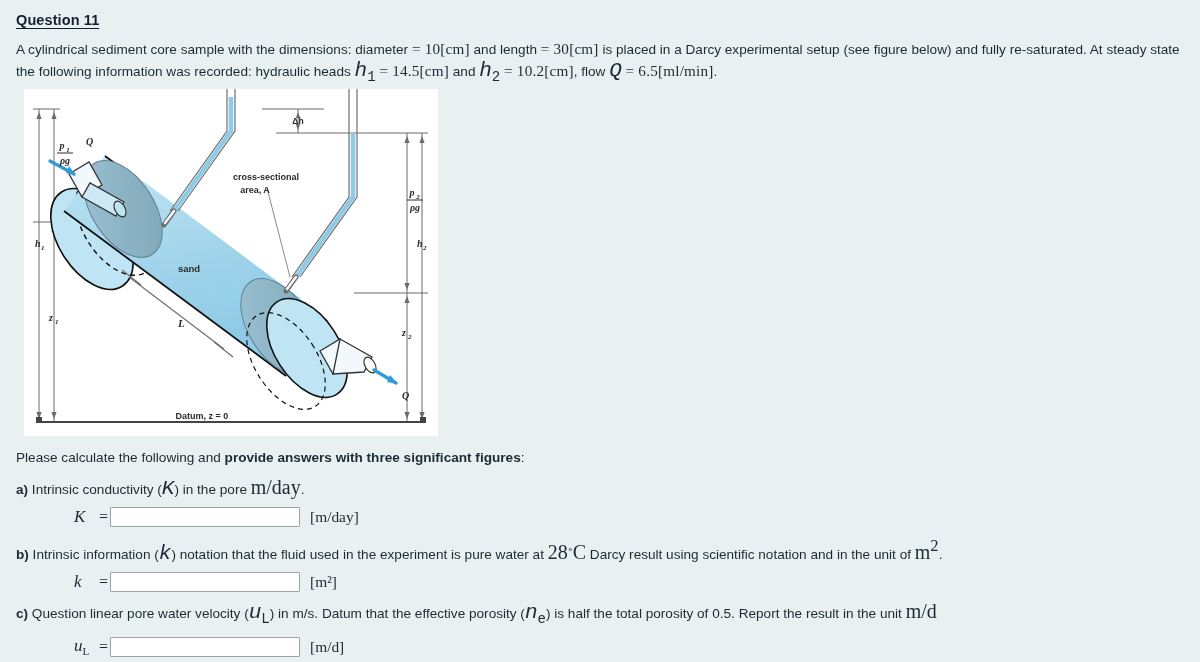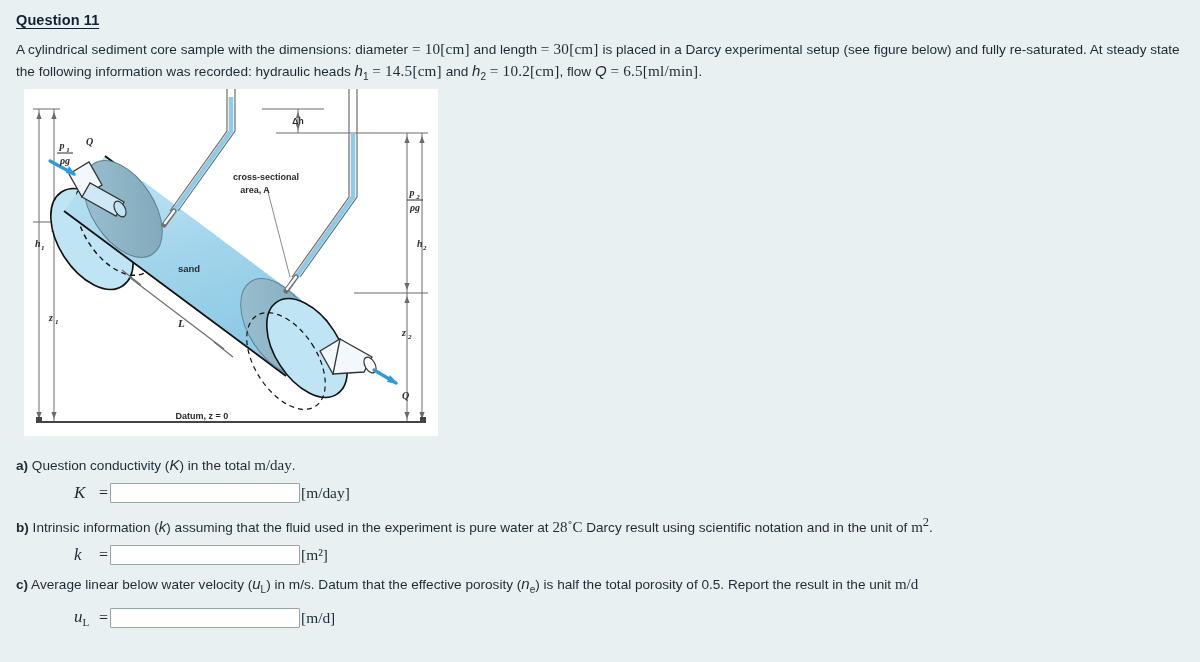--- a/index.html
+++ b/index.html
@@ -46,32 +46,32 @@
     color: #1c2b33;
     text-align: left;
   }
   .mathser {
     font-family: "Liberation Serif", serif;
     font-size: 15.2px;
     letter-spacing: 0.2px;
     margin-top: 8px;
   }
   .mi {
-    font-family: Liberation Sans, sans-serif;
+    font-family: Liberation Mono, monospace;
     font-style: italic;
-    font-size: 15px;
+    font-size: 21px;
     margin-top: 24px;
   }
   .mi sub, .mathser sub {
     font-style: normal;
     font-size: 67%;
   }
   .brk {
     font-family: "Liberation Serif", serif;
-    font-size: 15px;
+    font-size: 20px;
   }
 
   
   .figure-wrap {
     position: absolute;
     left: 24px;
     top: 89px;
     width: 414px;
     height: 347px;
     background: #ffffff;
@@ -128,21 +128,21 @@
     box-sizing: border-box;
     padding: 0 3px;
     font-family: "Liberation Sans", sans-serif;
     font-size: 12px;
     color: #1c2b33;
     outline: none;
   }
   .unit {
     font-family: "Liberation Serif", serif;
     font-size: 15.4px;
-    margin-left: 1px;
+    margin-left: 10px;
     white-space: nowrap;
   }
   .deg { font-family: "Liberation Serif", serif; font-size: 15px; }
 
   
   .figtext {
     font-family: "Liberation Sans", sans-serif;
     font-weight: bold;
     font-size: 9px;
     fill: #2a2a2a;
@@ -359,43 +359,46 @@
 
       <text class="figtext" x="242" y="91" text-anchor="middle" style="font-size:9px">cross-sectional</text>
       <text class="figtext" x="231" y="104" text-anchor="middle" style="font-size:9px">area, A</text>
 
       <text class="figtext" x="178" y="330" text-anchor="middle" style="font-size:9px">Datum, z = 0</text>
     </svg>
   </div>
 
   <div class="lower">
 
+    <div class="para r1">
+      <span>Please calculate the following and </span><span class="bold">provide answers with three significant figures</span><span>:</span>
+    </div>
 
     <div class="para r2">
-      <span class="lbl-b">a)</span><span> Question conductivity (</span><span class="mi">K</span><span>) in the total </span><span class="brk">m/day</span><span>.</span>
+      <span class="lbl-b">a)</span><span> Intrinsic conductivity (</span><span class="mi">K</span><span>) in the pore </span><span class="brk">m/day</span><span>.</span>
     </div>
     <div class="answer-row">
       <span class="ans-sym">K</span>
       <span class="eqsign">=</span>
       <input class="ans-input" type="text" value="" style="">
       <span class="unit">[m/day]</span>
     </div>
 
     <div class="para r3">
-      <span class="lbl-b">b)</span><span> Intrinsic information (</span><span class="mi">k</span><span>) assuming that the fluid used in the experiment is pure water at </span><span class="brk">28</span><span class="deg">˚</span><span class="brk">C</span><span> Darcy result using scientific notation and in the unit of </span><span class="brk"><span>m</span><sup>2</sup></span><span>.</span>
+      <span class="lbl-b">b)</span><span> Intrinsic information (</span><span class="mi">k</span><span>) notation that the fluid used in the experiment is pure water at </span><span class="brk">28</span><span class="deg">˚</span><span class="brk">C</span><span> Darcy result using scientific notation and in the unit of </span><span class="brk"><span>m</span><sup>2</sup></span><span>.</span>
     </div>
     <div class="answer-row">
       <span class="ans-sym">k</span>
       <span class="eqsign">=</span>
       <input class="ans-input" type="text" value="" style="">
       <span class="unit">[m²]</span>
     </div>
 
     <div class="para r4">
-      <span class="lbl-b">c)</span><span> Average linear below water velocity (</span><span class="mi"><span>u</span><sub>L</sub></span><span>) in m/s. Datum that the effective porosity (</span><span class="mi"><span>n</span><sub>e</sub></span><span>) is half the total porosity of 0.5. Report the result in the unit </span><span class="brk">m/d</span><span></span>
+      <span class="lbl-b">c)</span><span> Question linear pore water velocity (</span><span class="mi"><span>u</span><sub>L</sub></span><span>) in m/s. Datum that the effective porosity (</span><span class="mi"><span>n</span><sub>e</sub></span><span>) is half the total porosity of 0.5. Report the result in the unit </span><span class="brk">m/d</span><span></span>
     </div>
     <div class="answer-row">
       <span class="ans-sym"><span>u</span><sub>L</sub></span>
       <span class="eqsign">=</span>
       <input class="ans-input" type="text" value="" style="">
       <span class="unit">[m/d]</span>
     </div>
 
   </div>
 </div>

